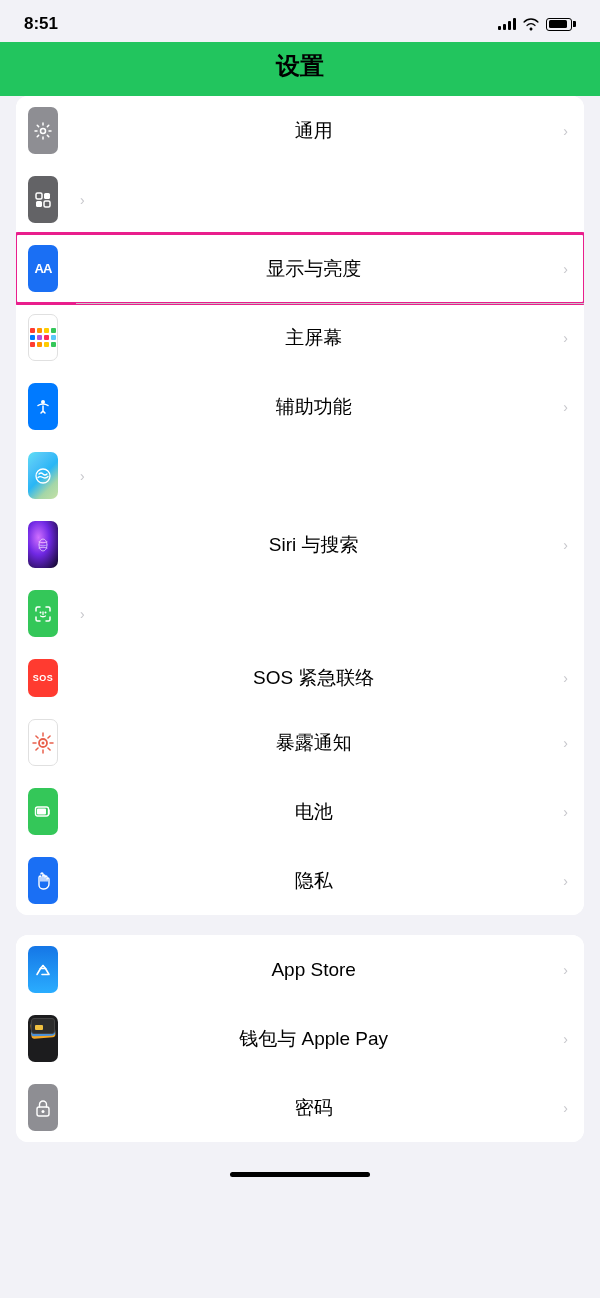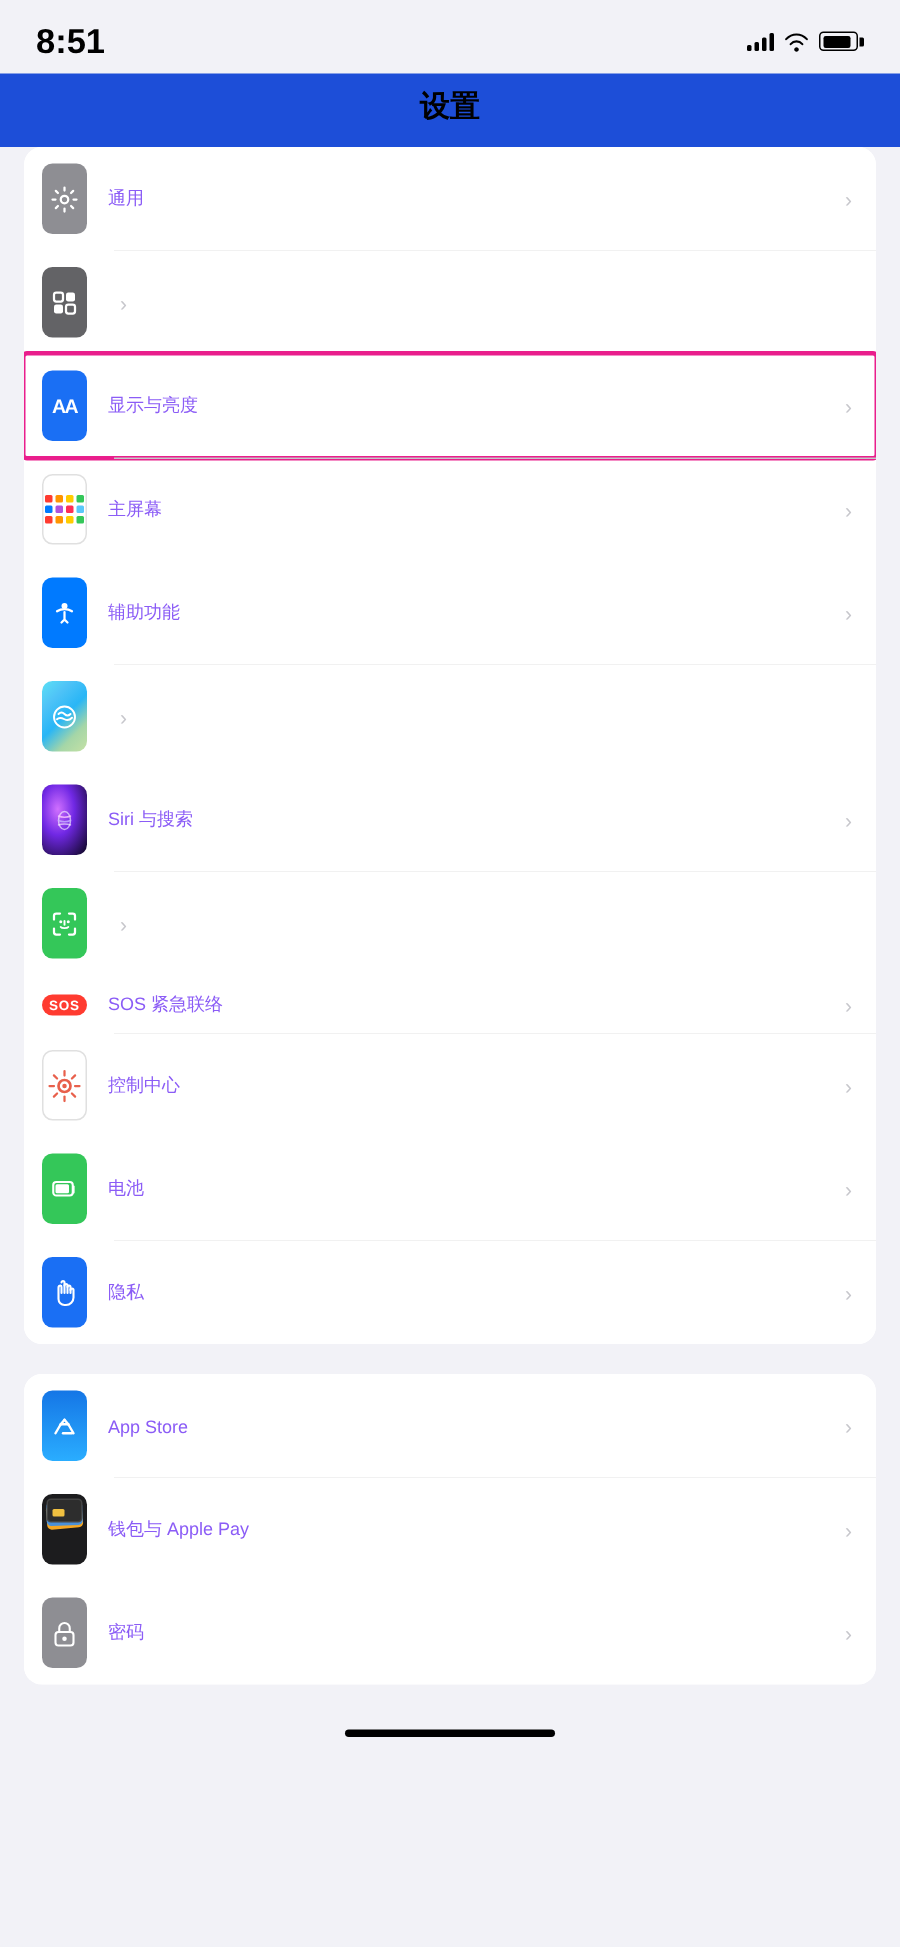--- a/index.html
+++ b/index.html
@@ -15,38 +15,38 @@
 
     
     .status-bar {
       display: flex;
       justify-content: space-between;
       align-items: center;
       padding: 14px 24px 8px 24px;
       background: #f2f2f7;
     }
     .status-time {
-      font-size: 23px;
+      font-size: 17px;
       font-weight: 600;
       color: #000;
     }
     .status-icons {
       display: flex;
       align-items: center;
       gap: 6px;
     }
 
     
     .page-title {
       text-align: center;
-      font-size: 20px;
+      font-size: 24px;
       font-weight: 600;
       color: #000;
       padding: 8px 0 14px 0;
-      background: #1d4ed8;
+      background: #22c55e;
     }
 
     
     .settings-group {
       background: #fff;
       border-radius: 12px;
       margin: 0 16px 20px 16px;
       overflow: hidden;
     }
 
@@ -83,22 +83,23 @@
       align-items: center;
       justify-content: center;
       flex-shrink: 0;
       font-size: 15px;
       color: #fff;
       overflow: hidden;
     }
 
     .row-label {
       flex: 1;
-      font-size: 12px;
-      color: #8b5cf6;
+      font-size: 19px;
+      color: #000000;
+      text-align: center;
     }
 
     .row-chevron {
       color: #c7c7cc;
       font-size: 14px;
       margin-left: 8px;
     }
 
     
     .icon-gray { background: #8e8e93; }
@@ -127,21 +128,21 @@
     .dot-green { background: #34c759; }
     .dot-blue { background: #007aff; }
     .dot-purple { background: #af52de; }
     .dot-pink { background: #ff2d55; }
     .dot-teal { background: #5ac8fa; }
 
     
     .sos-icon {
       background: #ff3b30;
       width: 30px;
-      height: 14px;
+      height: 38px;
       border-radius: 7px;
       display: flex;
       align-items: center;
       justify-content: center;
       color: #fff;
       font-size: 9px;
       font-weight: 800;
       letter-spacing: 0.5px;
     }
 
@@ -352,21 +353,21 @@
         <line x1="11" y1="1" x2="11" y2="4" stroke="#e8604c" stroke-width="1.5" stroke-linecap="round"></line>
         <line x1="11" y1="18" x2="11" y2="21" stroke="#e8604c" stroke-width="1.5" stroke-linecap="round"></line>
         <line x1="1" y1="11" x2="4" y2="11" stroke="#e8604c" stroke-width="1.5" stroke-linecap="round"></line>
         <line x1="18" y1="11" x2="21" y2="11" stroke="#e8604c" stroke-width="1.5" stroke-linecap="round"></line>
         <line x1="3.93" y1="3.93" x2="6.05" y2="6.05" stroke="#e8604c" stroke-width="1.5" stroke-linecap="round"></line>
         <line x1="15.95" y1="15.95" x2="18.07" y2="18.07" stroke="#e8604c" stroke-width="1.5" stroke-linecap="round"></line>
         <line x1="18.07" y1="3.93" x2="15.95" y2="6.05" stroke="#e8604c" stroke-width="1.5" stroke-linecap="round"></line>
         <line x1="6.05" y1="15.95" x2="3.93" y2="18.07" stroke="#e8604c" stroke-width="1.5" stroke-linecap="round"></line>
       </svg>
     </div>
-    <span class="row-label">控制中心</span>
+    <span class="row-label">暴露通知</span>
     <span class="row-chevron">›</span>
   </div>
 
   <div class="settings-row">
     <div class="row-icon icon-battery-green">
       <svg width="18" height="18" viewBox="0 0 18 18" fill="none">
         <rect x="1.5" y="4" width="13" height="9" rx="2" stroke="#fff" stroke-width="1.4" fill="none"></rect>
         <rect x="3" y="5.5" width="9" height="6" rx="1" fill="#fff"></rect>
         <path d="M15 7v4" stroke="#fff" stroke-width="1.5" stroke-linecap="round"></path>
       </svg>

